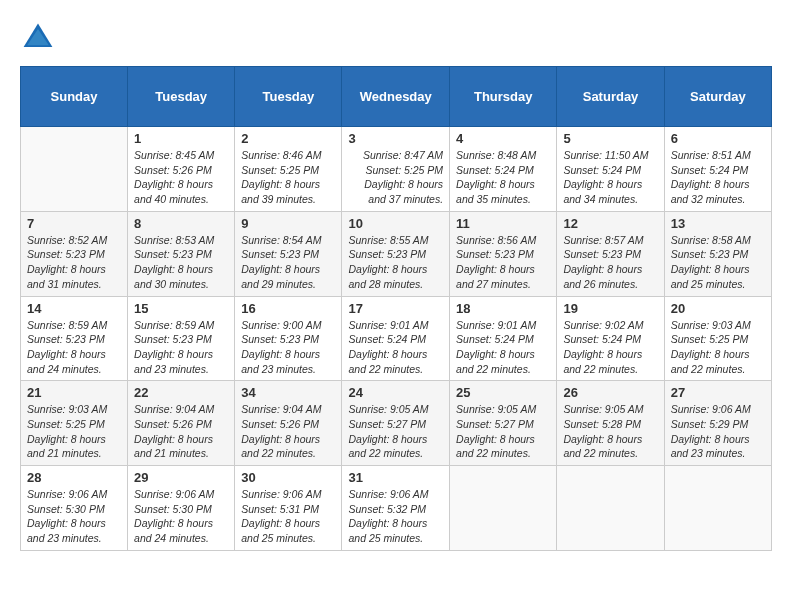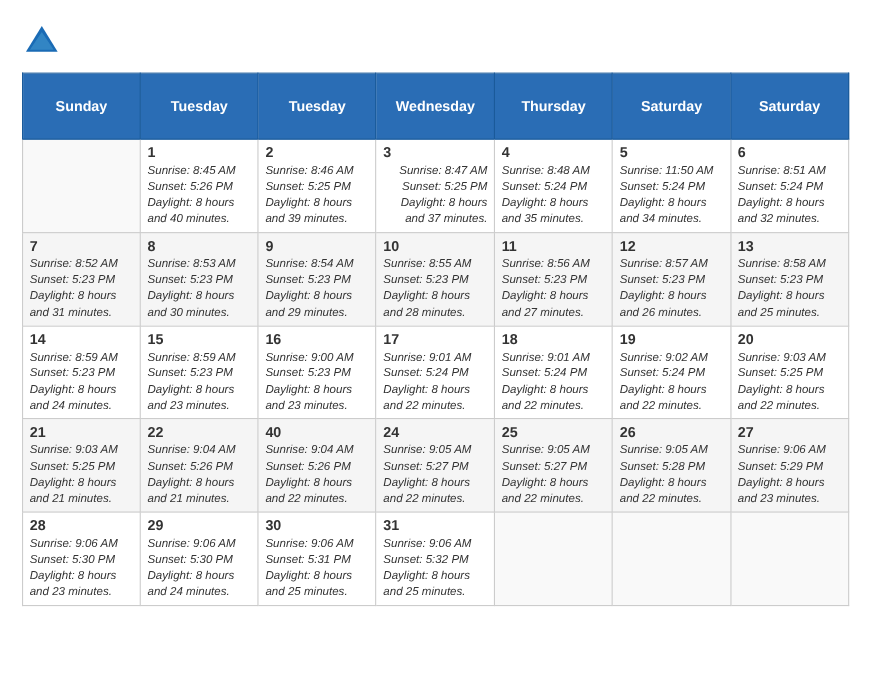--- a/index.html
+++ b/index.html
@@ -253,21 +253,21 @@
 Sunset: 5:25 PM
 Daylight: 8 hours and 21 minutes.</div>
         </td>
         <td>
           <span class="day-number">22</span>
           <div class="day-detail" style="white-space: pre-line;">Sunrise: 9:04 AM
 Sunset: 5:26 PM
 Daylight: 8 hours and 21 minutes.</div>
         </td>
         <td>
-          <span class="day-number">40</span>
+          <span class="day-number">34</span>
           <div class="day-detail" style="white-space: pre-line;">Sunrise: 9:04 AM
 Sunset: 5:26 PM
 Daylight: 8 hours and 22 minutes.</div>
         </td>
         <td>
           <span class="day-number">24</span>
           <div class="day-detail" style="white-space: pre-line;">Sunrise: 9:05 AM
 Sunset: 5:27 PM
 Daylight: 8 hours and 22 minutes.</div>
         </td>

